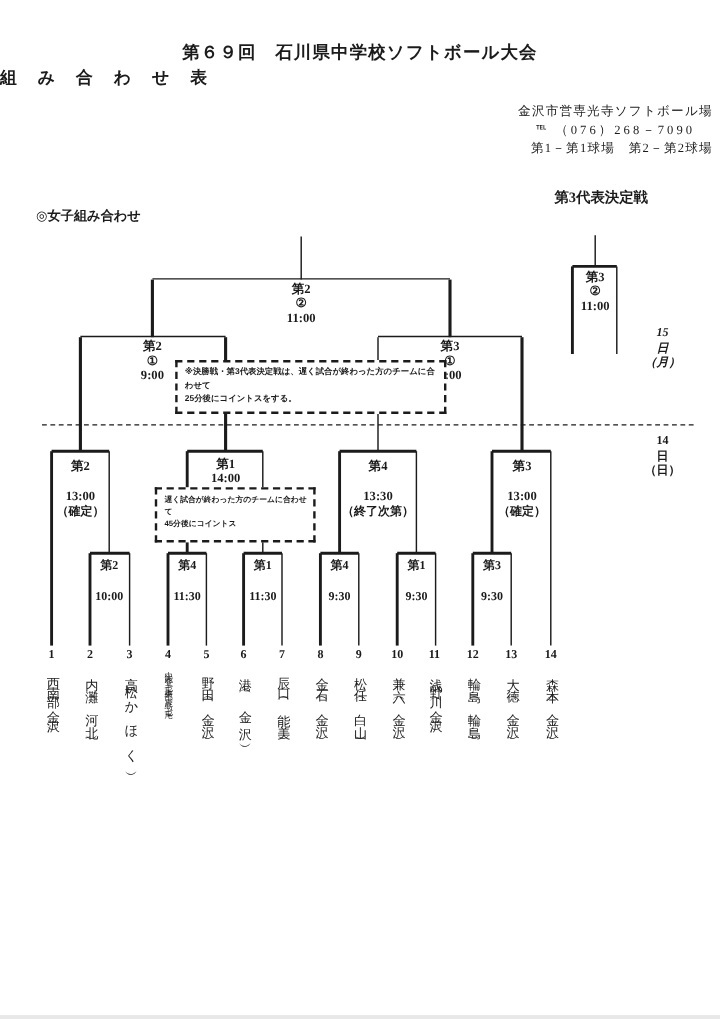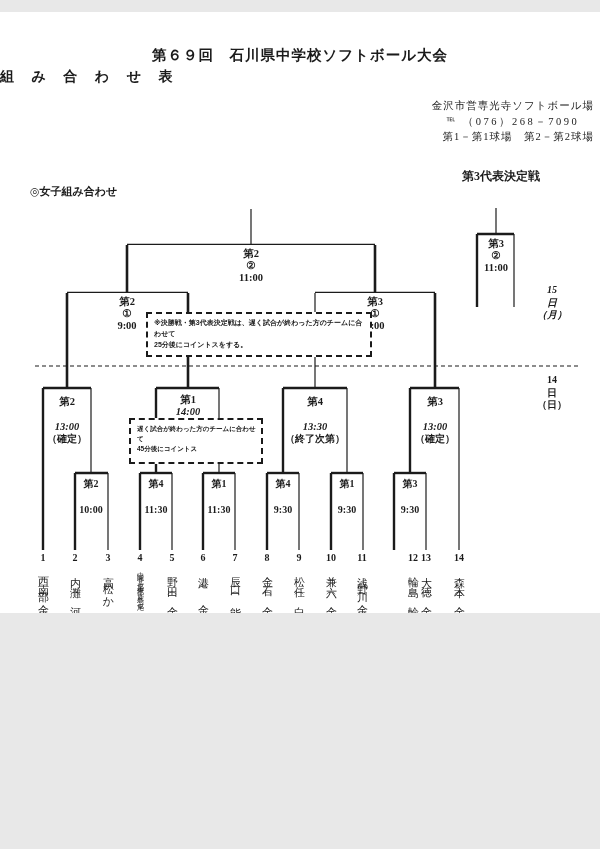--- a/index.html
+++ b/index.html
@@ -1,35 +1,35 @@
 <!DOCTYPE html>
 <html><head>
 <meta charset="utf-8">
 <style>
   html,body{margin:0;padding:0;background:#e8e8e8;}
   #page{
-    position:relative;width:600px;height:601px;background:#ffffff;
+    position:relative;width:600px;height:846px;background:#ffffff;
     font-family:"Liberation Serif","DejaVu Serif",serif;color:#1b1b1b;
-    overflow:hidden;margin:12px auto;
+    overflow:hidden;margin:0 auto;
   }
   .abs{position:absolute;}
   
   .title1{left:0;right:0;top:34px;text-align:center;font-size:14.5px;font-weight:bold;letter-spacing:1px;}
   .title2{left:0;right:12px;top:56px;text-align:left;font-size:14px;font-weight:bold;letter-spacing:7px;}
   .venue{right:6px;top:86px;text-align:right;font-size:10.5px;font-weight:normal;line-height:15.5px;letter-spacing:1px;}
   .venue .tel{letter-spacing:2.5px;text-align:center;}
   .seclabel{left:30px;top:172px;font-size:11px;font-weight:bold;}
   .replabel{left:462px;top:156px;font-size:12px;font-weight:bold;}
   
   .datebox{width:34px;text-align:center;font-size:10px;font-weight:bold;line-height:12.5px;}
   
   .mlabel{width:60px;text-align:center;font-size:10.5px;font-weight:bold;line-height:12px;}
   
   .qlabel{width:60px;text-align:center;font-size:10.5px;font-weight:bold;line-height:12px;}
-  .qlabel .tim{margin-top:13px;font-style:italic;}
+  .qlabel .tim{margin-top:13px;}
   .qlabel.tight .tim{margin-top:0;}
   .qlabel .nt{font-size:10px;}
   
   .rlabel{width:44px;text-align:center;font-size:10px;font-weight:bold;line-height:12px;}
   .rlabel .tim{margin-top:14px;}
   
   .notebox{background:#ffffff;border:2px dashed #1b1b1b;box-sizing:border-box;
     font-family:"Liberation Sans","DejaVu Sans",sans-serif;font-weight:bold;
     font-size:7px;line-height:1.55;padding:4px 5px 2px 6px;text-align:left;}
   .notebox.small{font-size:6.5px;}
@@ -241,21 +241,21 @@
     <div class="tname g6"><span>松任</span><span>（白山）</span></div>
   </div>
   <div class="abs team" style="left:319px;">
     <div class="tno">10</div>
     <div class="tname g6"><span>兼六</span><span>（金沢）</span></div>
   </div>
   <div class="abs team" style="left:350px;">
     <div class="tno">11</div>
     <div class="tname g7"><span>浅野川</span><span>（金沢）</span></div>
   </div>
-  <div class="abs team" style="left:401px;">
+  <div class="abs team" style="left:382px;">
     <div class="tno">12</div>
     <div class="tname g6"><span>輪島</span><span>（輪島）</span></div>
   </div>
   <div class="abs team" style="left:414px;">
     <div class="tno">13</div>
     <div class="tname g6"><span>大徳</span><span>（金沢）</span></div>
   </div>
   <div class="abs team" style="left:447px;">
     <div class="tno">14</div>
     <div class="tname g6"><span>森本</span><span>（金沢）</span></div>

